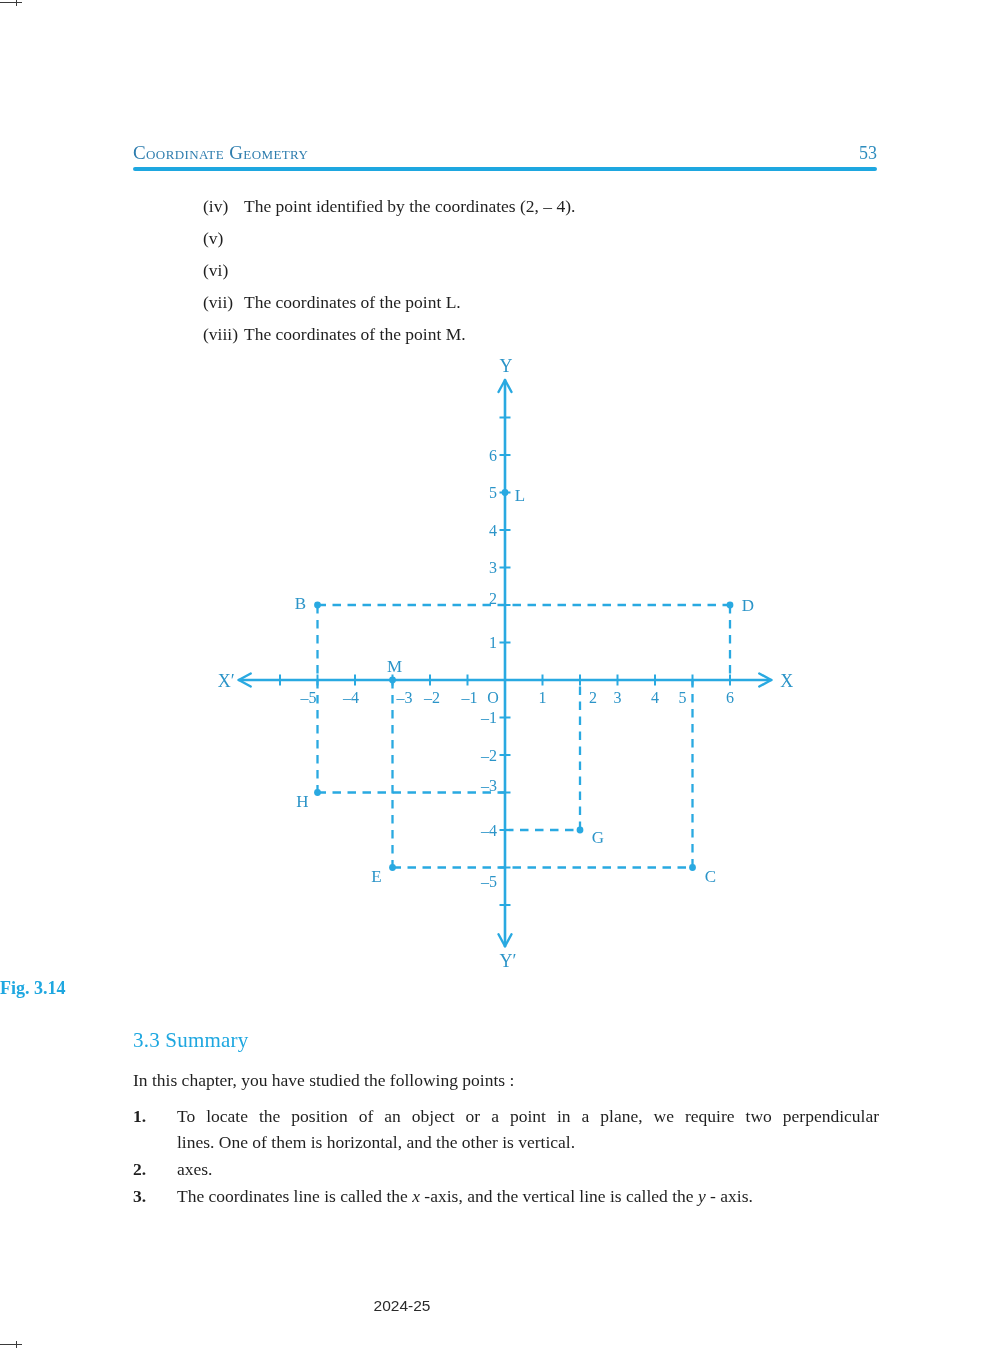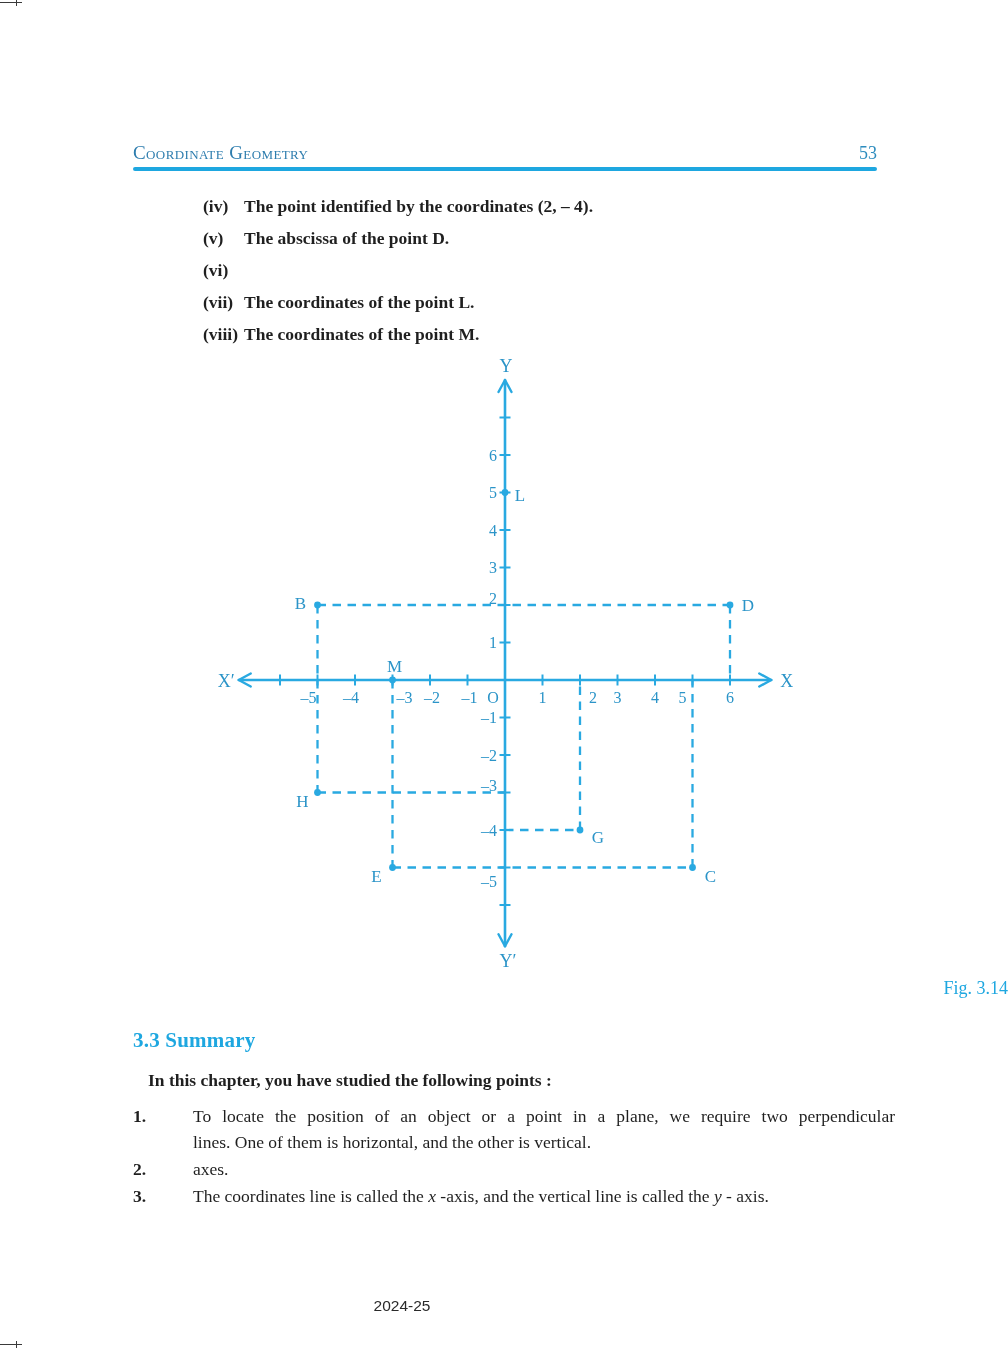--- a/index.html
+++ b/index.html
@@ -11,44 +11,44 @@
   
   .crop { position:absolute; background:#3a3a3a; }
   
   .header-row { position:absolute; left:133px; top:142px; width:744px;
     display:flex; justify-content:space-between; align-items:baseline; }
   .running-head { font-variant:small-caps; font-size:19px; letter-spacing:.4px; color:#2e7dae; }
   .page-number { font-size:18px; color:#2d8cbe; }
   .header-rule { position:absolute; left:133px; top:167px; width:744px; height:4px;
     background:#1ea7e0; border-radius:2px; }
   
-  .q-list { position:absolute; left:203px; top:190px; width:640px; font-size:17.5px;font-weight:bold; }
+  .q-list { position:absolute; left:203px; top:190px; width:640px; font-size:17.5px; }
   .q-item { display:flex; height:32px; line-height:32px; }
   .q-num { min-width:41px; white-space:pre; }
   .q-text { white-space:pre; }
   
   .fig-svg { position:absolute; left:200px; top:355px; }
-  .fig-caption { position:absolute; left:0; top:978px; width:1008px; text-align:right;
-    font-size:18px; font-weight:normal; color:#1ea7e0; }
+  .fig-caption { position:absolute; left:0; top:978px; width:1008px; text-align:left;
+    font-size:18px; font-weight:bold; color:#1ea7e0; }
   .ax   { stroke:#29a9e1; stroke-width:2.6; stroke-linecap:round; }
   .ah   { stroke:#29a9e1; stroke-width:2.4; fill:none; stroke-linecap:round; stroke-linejoin:round; }
   .tick { stroke:#29a9e1; stroke-width:2; }
   .dash { stroke:#29a9e1; stroke-width:2.3; stroke-dasharray:8.5 6.5; stroke-linecap:butt; }
   .pt   { fill:#29a9e1; }
   .tl   { font-family:"Liberation Serif", serif; font-size:16px; fill:#2b94c8; }
   .pl   { font-family:"Liberation Serif", serif; font-size:17px; fill:#2b94c8; }
   .al   { font-family:"Liberation Serif", serif; font-size:18px; fill:#2b94c8; }
   
   .summary-heading { position:absolute; left:133px; top:1028px; font-size:21px;
-    font-weight:bold; color:#1ea7e0; letter-spacing:.2px; }
-  .summary-intro { position:absolute; left:148px; top:1070px; font-size:17.5px;font-weight:bold; }
+    font-weight:normal; color:#1ea7e0; letter-spacing:.2px; }
+  .summary-intro { position:absolute; left:133px; top:1070px; font-size:17.5px; }
   .s-list { position:absolute; left:133px; top:1103px; width:744px; font-size:17.5px; }
   .s-item { position:relative; margin-bottom:1px; }
   .s-num  { position:absolute; left:0; top:0; font-weight:bold; line-height:26px; }
-  .s-text { margin-left:60px; width:702px; line-height:26px; }
+  .s-text { margin-left:44px; width:702px; line-height:26px; }
   .jl { text-align:justify; text-align-last:justify; }
   .tight { letter-spacing:-.4px; word-spacing:-1.5px; }
   .it { font-style:italic; }
   
   .footer { position:absolute; left:0; top:1297px; width:804px; text-align:center;
     font-family:"Liberation Sans", sans-serif; font-size:15.5px; color:#2a2a2a; }
 </style>
 </head>
 <body>
 
@@ -65,21 +65,20 @@
   </div>
   <div class="header-rule"></div>
 
   <div class="q-list">
     <div class="q-item">
       <span class="q-num">(iv)</span>
       <span class="q-text">The point identified by the coordinates (2, – 4).</span>
     </div>
     <div class="q-item">
       <span class="q-num">(v)</span>
-      <span class="q-text">The abscissa of the point D.</span>
     </div>
     <div class="q-item">
       <span class="q-num">(vi)</span>
     </div>
     <div class="q-item">
       <span class="q-num">(vii)</span>
       <span class="q-text">The coordinates of the point L.</span>
     </div>
     <div class="q-item">
       <span class="q-num">(viii)</span>

